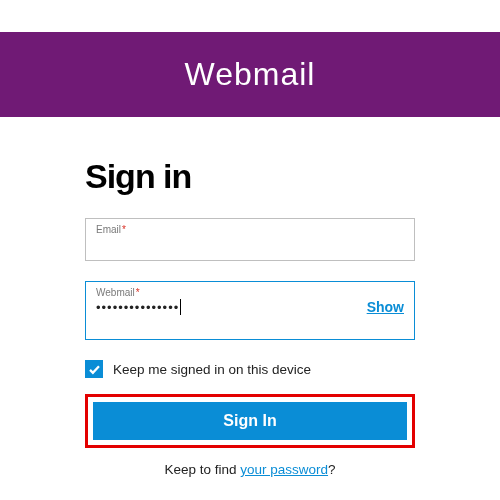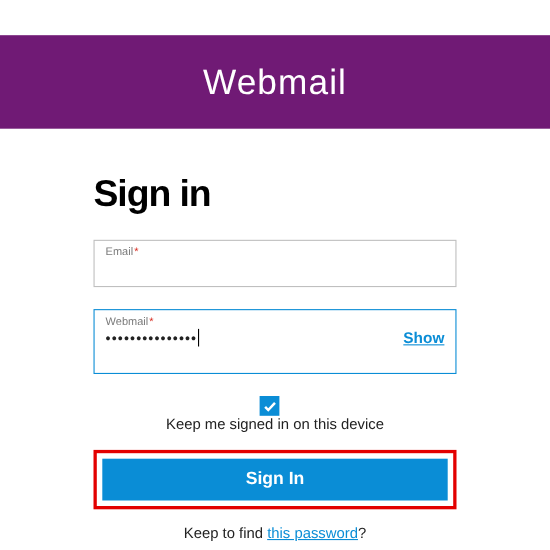--- a/index.html
+++ b/index.html
@@ -85,21 +85,20 @@
       color: #0a8dd6;
       font-weight: bold;
       font-size: 14px;
       text-decoration: underline;
       cursor: pointer;
     }
     .checkbox-row {
       display: flex;
       align-items: center;
       margin: 6px 0 16px 0;
-      flex-direction: column;
     }
     .checkbox {
       width: 18px;
       height: 18px;
       background: #0a8dd6;
       margin-right: 10px;
       display: flex;
       align-items: center;
       justify-content: center;
       cursor: pointer;
@@ -177,15 +176,15 @@
         </svg>
     </div>
     <span class="checkbox-label">Keep me signed in on this device</span>
   </div>
 
   <div class="signin-btn-wrap">
     <div class="signin-btn">Sign In</div>
   </div>
 
   <div class="footer-text">
-    <span>Keep to find </span><span class="footer-link">this password</span><span>?</span>
+    <span>Keep to find </span><span class="footer-link">your password</span><span>?</span>
   </div>
 </div>
 
 </body></html>

